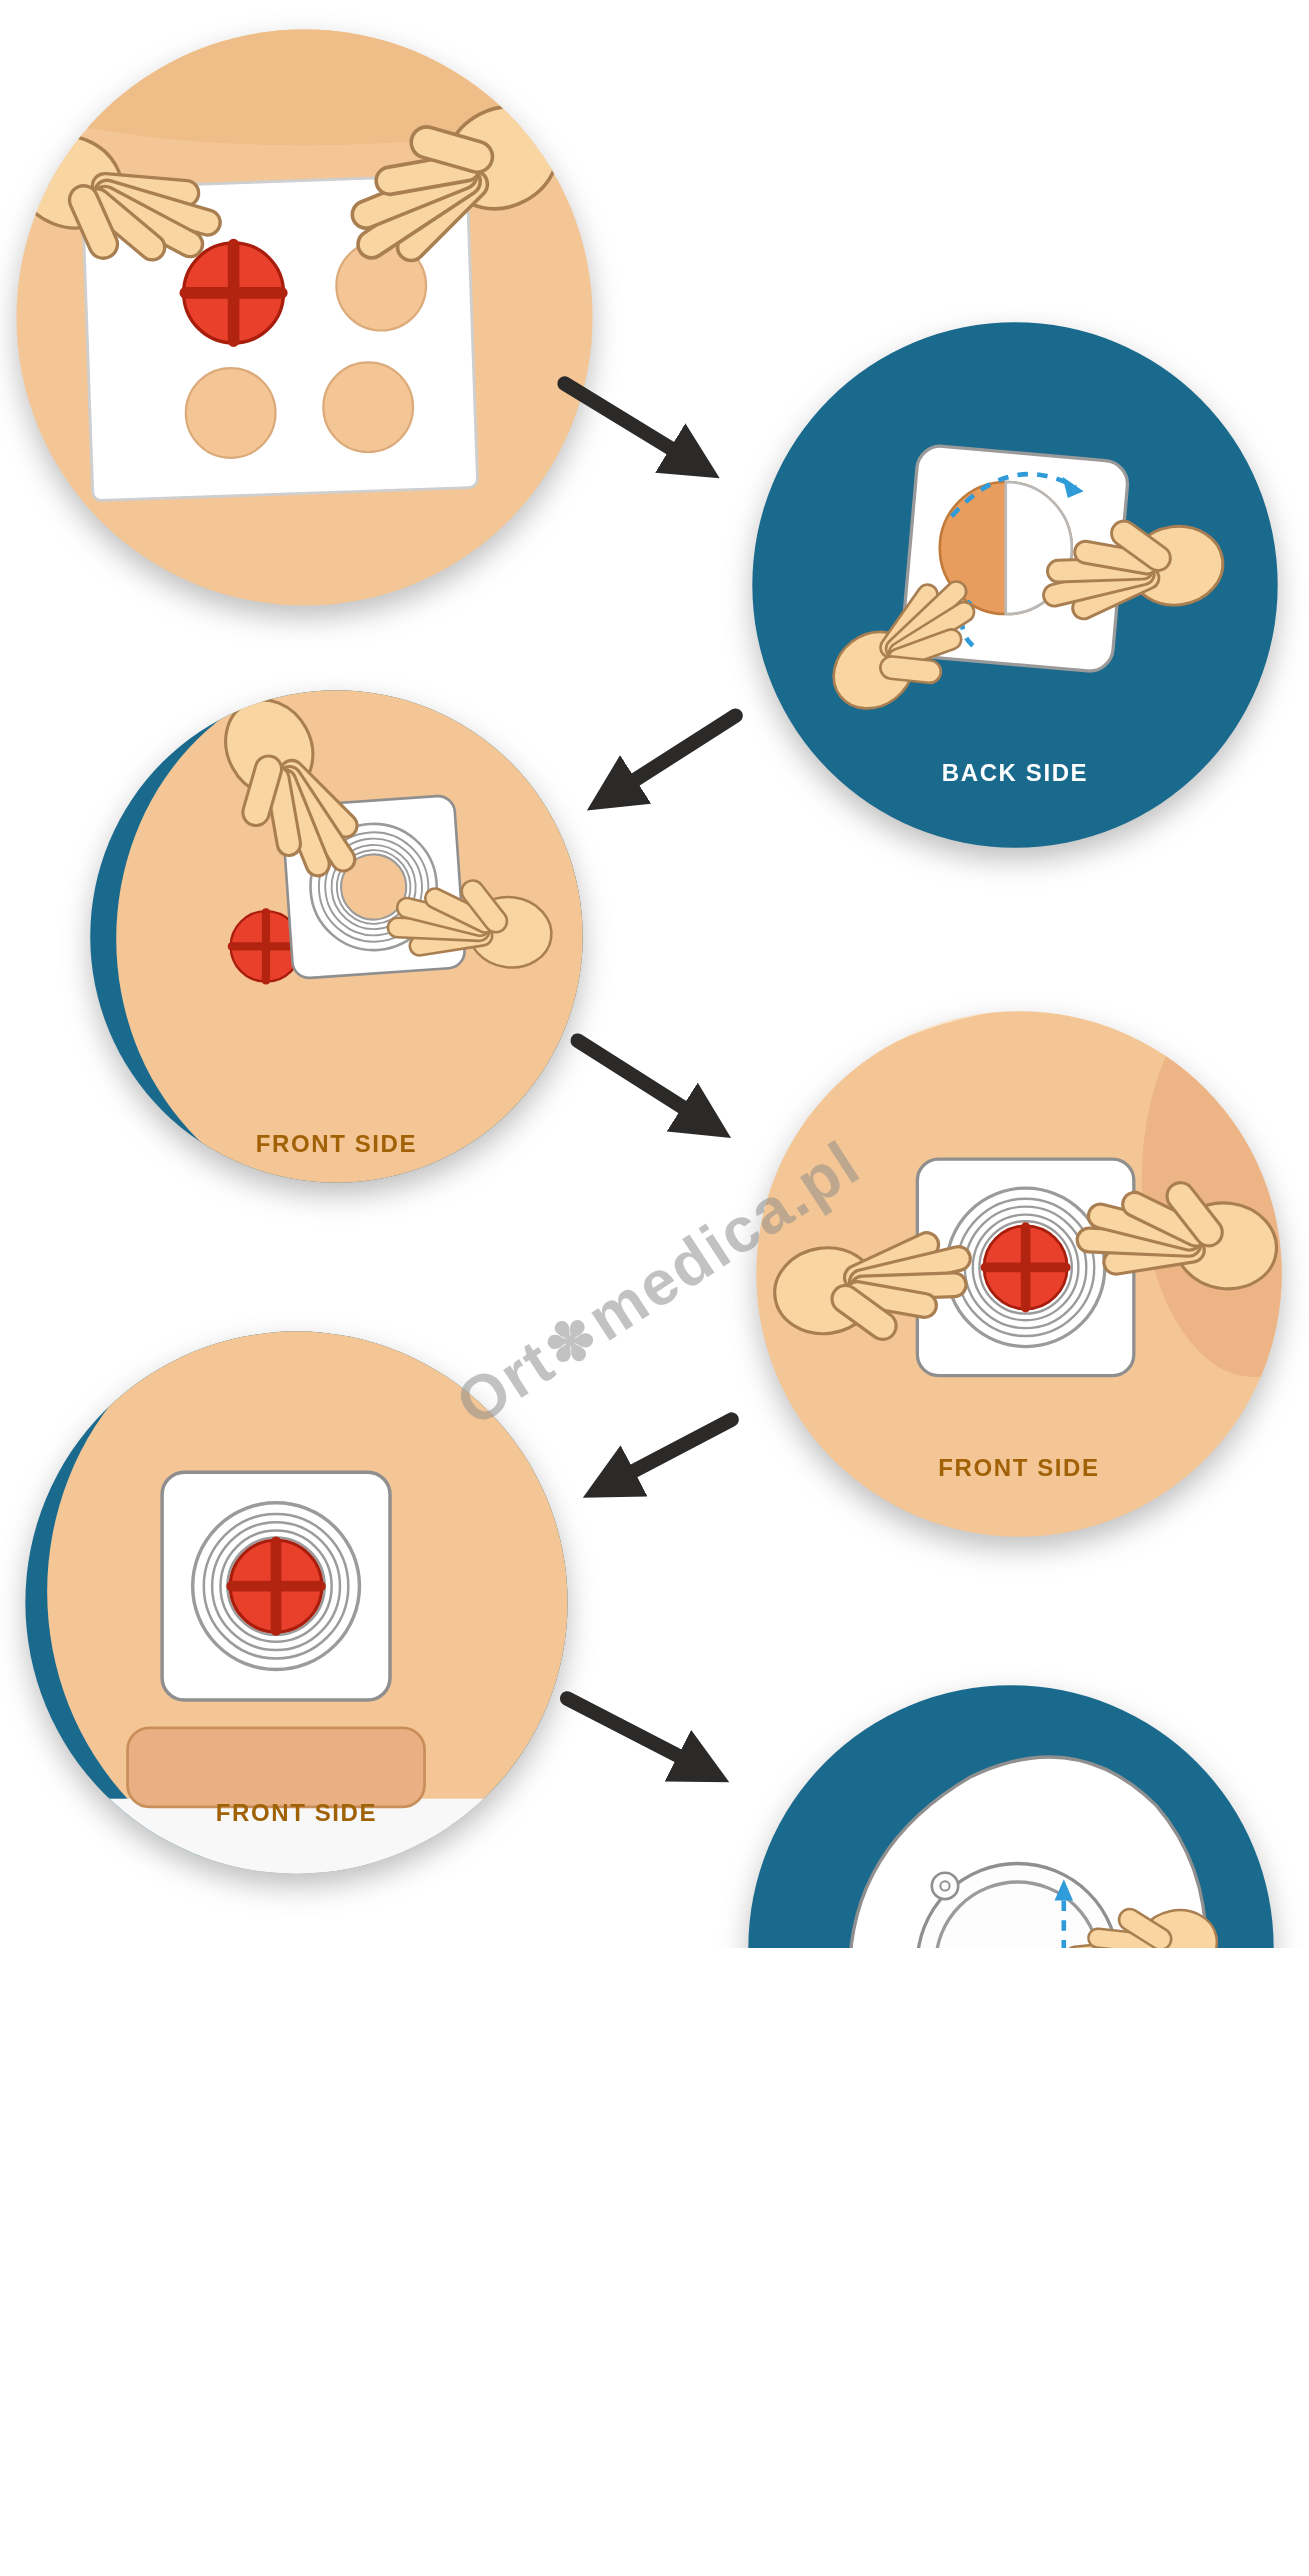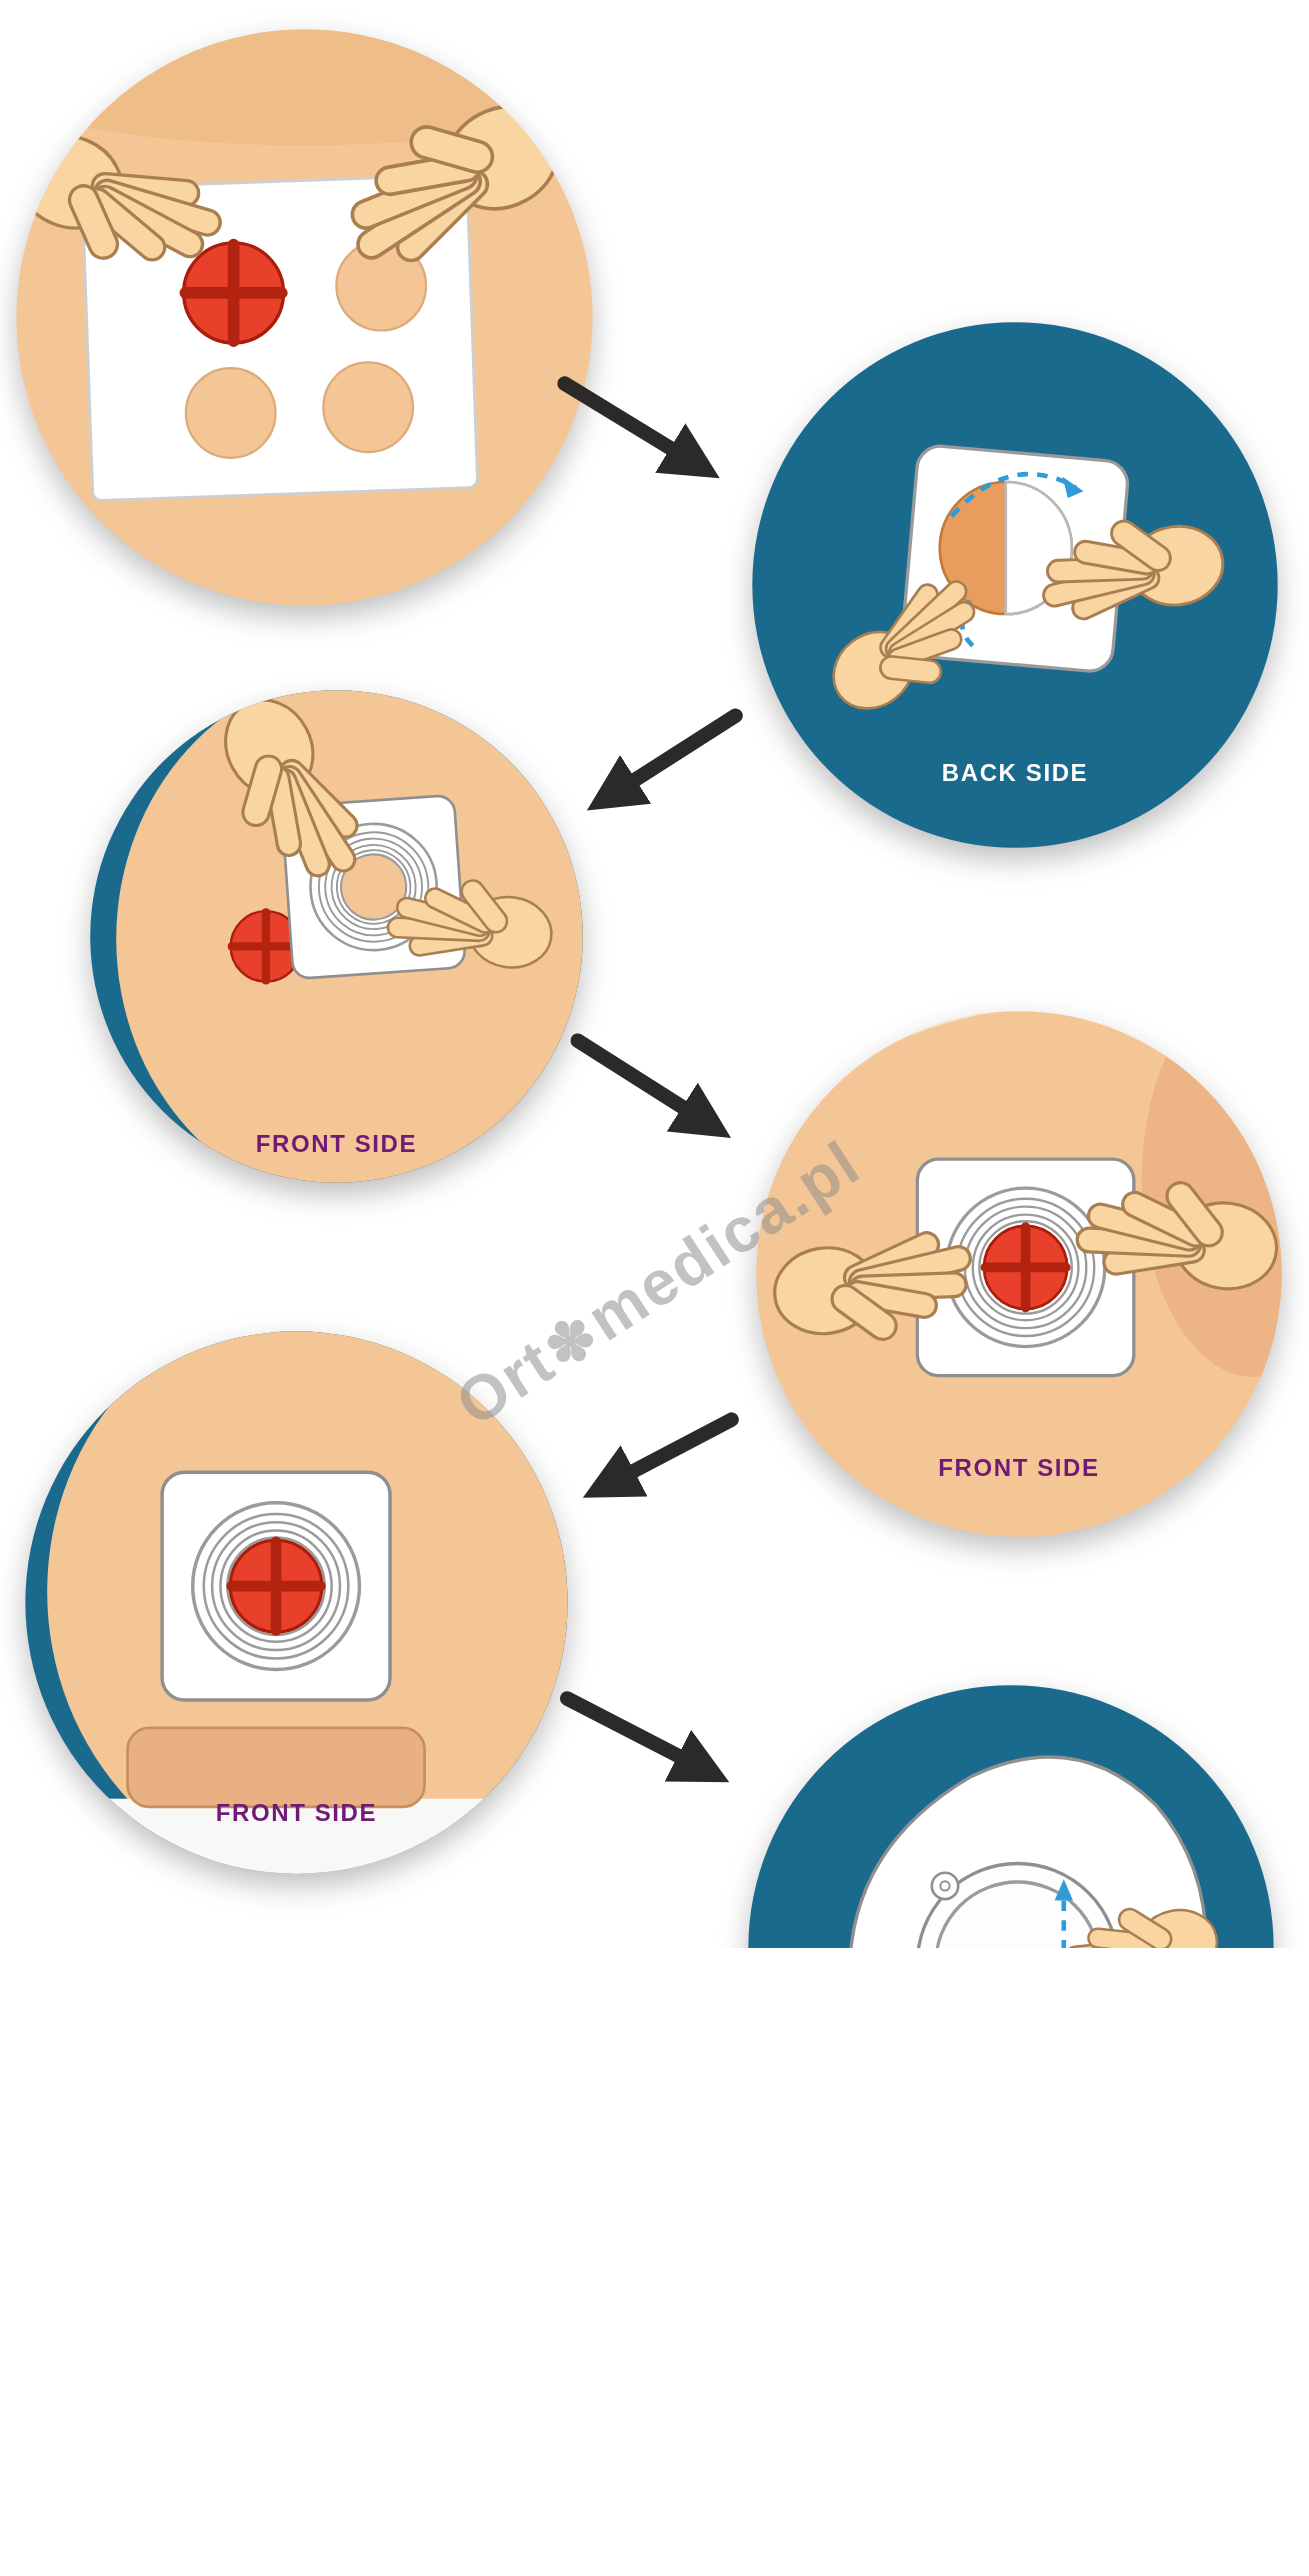--- a/index.html
+++ b/index.html
@@ -17,21 +17,21 @@
     filter: drop-shadow(0 12px 14.5px rgba(70,70,70,0.35));
   }
   .step svg { display: block; width: 100%; height: 100%; }
   .step-label {
     position: absolute;
     left: 0; right: 0;
     text-align: center;
     font-size: 24px;
     font-weight: 600;
     letter-spacing: 1.6px;
-    color: #701a75;
+    color: #a16207;
     z-index: 6;
   }
   .step-label.light { color: #ffffff; }
   .arrows {
     position: absolute;
     left: 0; top: 0;
     z-index: 10;
     pointer-events: none;
   }
   .watermark {

